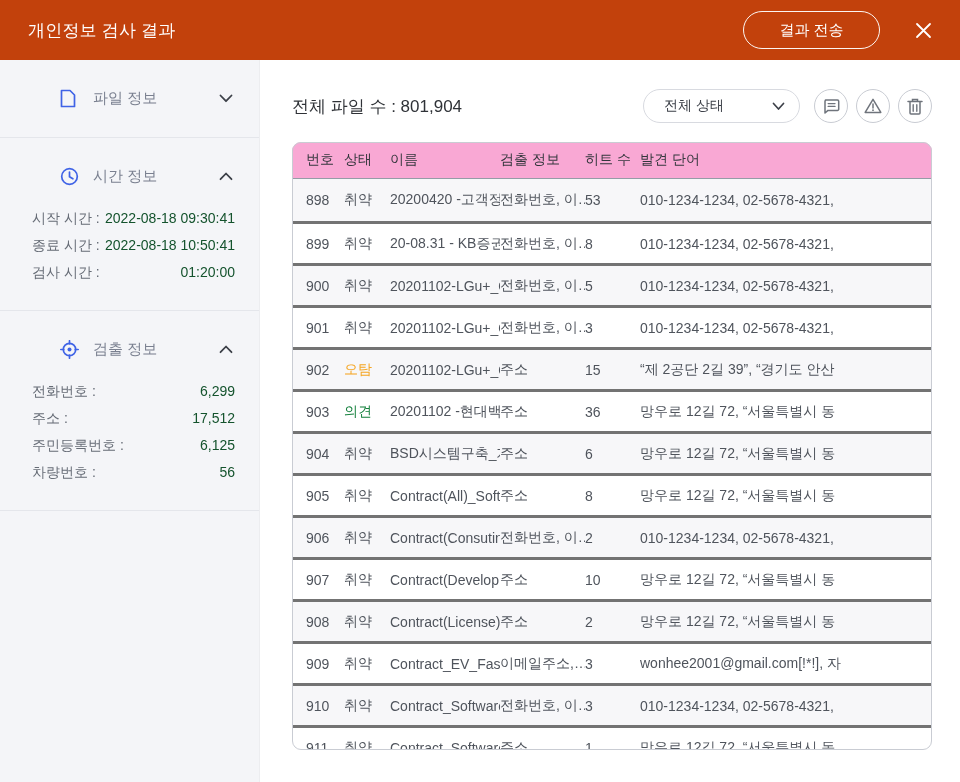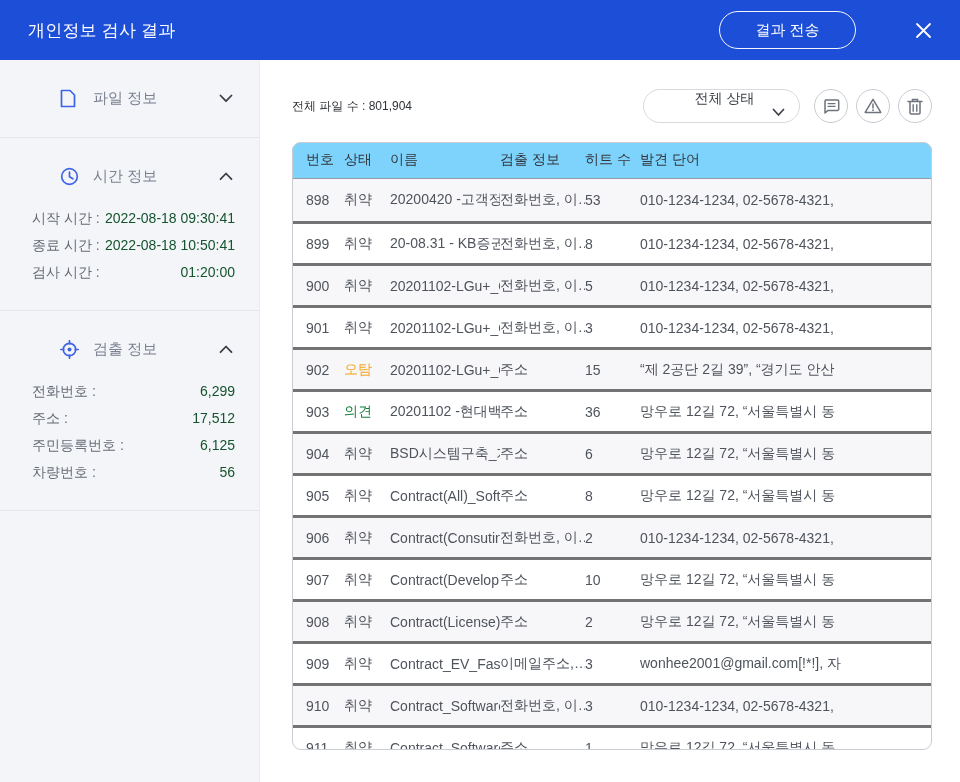--- a/index.html
+++ b/index.html
@@ -1,21 +1,21 @@
 <!DOCTYPE html>
 <html><head>
 <meta charset="utf-8">
 <style>
   * { margin:0; padding:0; box-sizing:border-box; }
   html,body { width:960px; height:782px; overflow:hidden; background:#fff;
               font-family:"Liberation Sans", sans-serif; }
 
   
-  .header { height:60px; background:#1d4ed8; display:flex; align-items:center;
-            padding:0 24px 0 28px; color:#fff;gap:24px; }
+  .header { height:60px; background:#c2410c; display:flex; align-items:center;
+            padding:0 24px 0 28px; color:#fff; }
   .header-title { font-size:17px; font-weight:500; letter-spacing:.2px; flex:1; }
   .send-btn { width:137px; height:38px; border:1.5px solid rgba(255,255,255,.95);
               border-radius:19px; background:transparent; color:#fff; font-size:15px;
               font-family:inherit; cursor:pointer; margin-right:30px;
               display:flex; align-items:center; justify-content:center; }
   .close-btn { width:26px; height:26px; background:transparent; border:none; color:#fff;
                cursor:pointer; display:flex; align-items:center; justify-content:center; }
 
   
   .body { display:flex; height:722px; }
@@ -31,37 +31,37 @@
   .section-title { font-size:15px; color:#7A8090; flex:1; }
   .section-chevron { color:#3C4048; display:flex; margin-right:2px; }
   .side-rows { margin-top:17px; }
   .side-row { display:flex; justify-content:space-between; align-items:baseline;
               font-size:14px; line-height:27px; }
   .side-row .lbl { color:#666C76; }
   .side-row .val { color:#14532d; }
 
   
   .toolbar { margin:29px 28px 0 32px; height:34px; display:flex; align-items:center; }
-  .total-files { font-size:12px; color:#2F3237; }
+  .total-files { font-size:17px; color:#2F3237; }
   .toolbar-right { margin-left:auto; display:flex; align-items:center; gap:8px; }
   .status-select { width:157px; height:34px; border:1px solid #D8DAE0; border-radius:17px;
                    background:#fff; display:flex; align-items:center; padding:0 14px 0 20px;
-                   font-size:14px; color:#3C4048; cursor:pointer; margin-right:6px;flex-direction:column; }
+                   font-size:14px; color:#3C4048; cursor:pointer; margin-right:6px; }
   .status-select .sel-chevron { margin-left:auto; color:#3C4048; display:flex; }
   .icon-btn { width:34px; height:34px; border:1px solid #C9CCD3; border-radius:50%;
               background:#fff; color:#6F747C; display:flex; align-items:center;
               justify-content:center; cursor:pointer; }
 
   
   .table-card { position:relative; margin:19px 0 0 32px; width:640px; height:608px; }
   .table-card::after { content:""; position:absolute; inset:0; border:1px solid #C9CCD3;
                        border-radius:9px; pointer-events:none; }
   .thead { width:640px; height:37px; display:flex; align-items:center;
            border-bottom:1px solid #969CA6; font-size:14px; font-weight:500; color:#33363C;
-           background:#7dd3fc; border-radius:9px 9px 0 0; }
+           background:#f9a8d4; border-radius:9px 9px 0 0; }
   .rows-clip { width:668px; height:570px; overflow:hidden; }
   .trow { width:640px; height:42px; display:flex; align-items:center; font-size:14px;
           color:#4F545C; background:#fff; cursor:default; }
   .trow:nth-child(odd) { background:#F7F7F9; }
   .trow + .trow { border-top:3px solid #737373; }
   .c-no     { width:52px;  padding-left:14px; flex-shrink:0; }
   .c-status { width:46px;  flex-shrink:0; }
   .c-name   { width:110px; flex-shrink:0; white-space:nowrap; overflow:hidden; padding-right:8px; }
   .c-detect { width:85px;  flex-shrink:0; white-space:nowrap; overflow:hidden; padding-right:6px; }
   .c-hits   { width:55px;  flex-shrink:0; }

